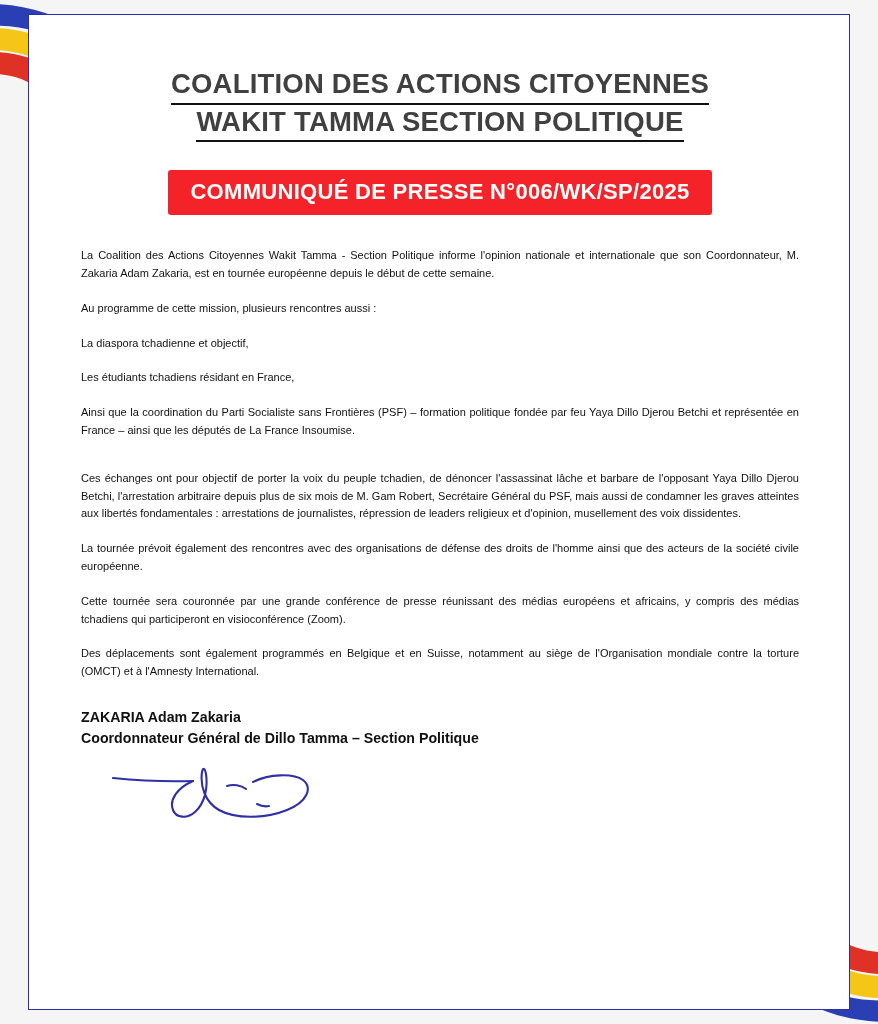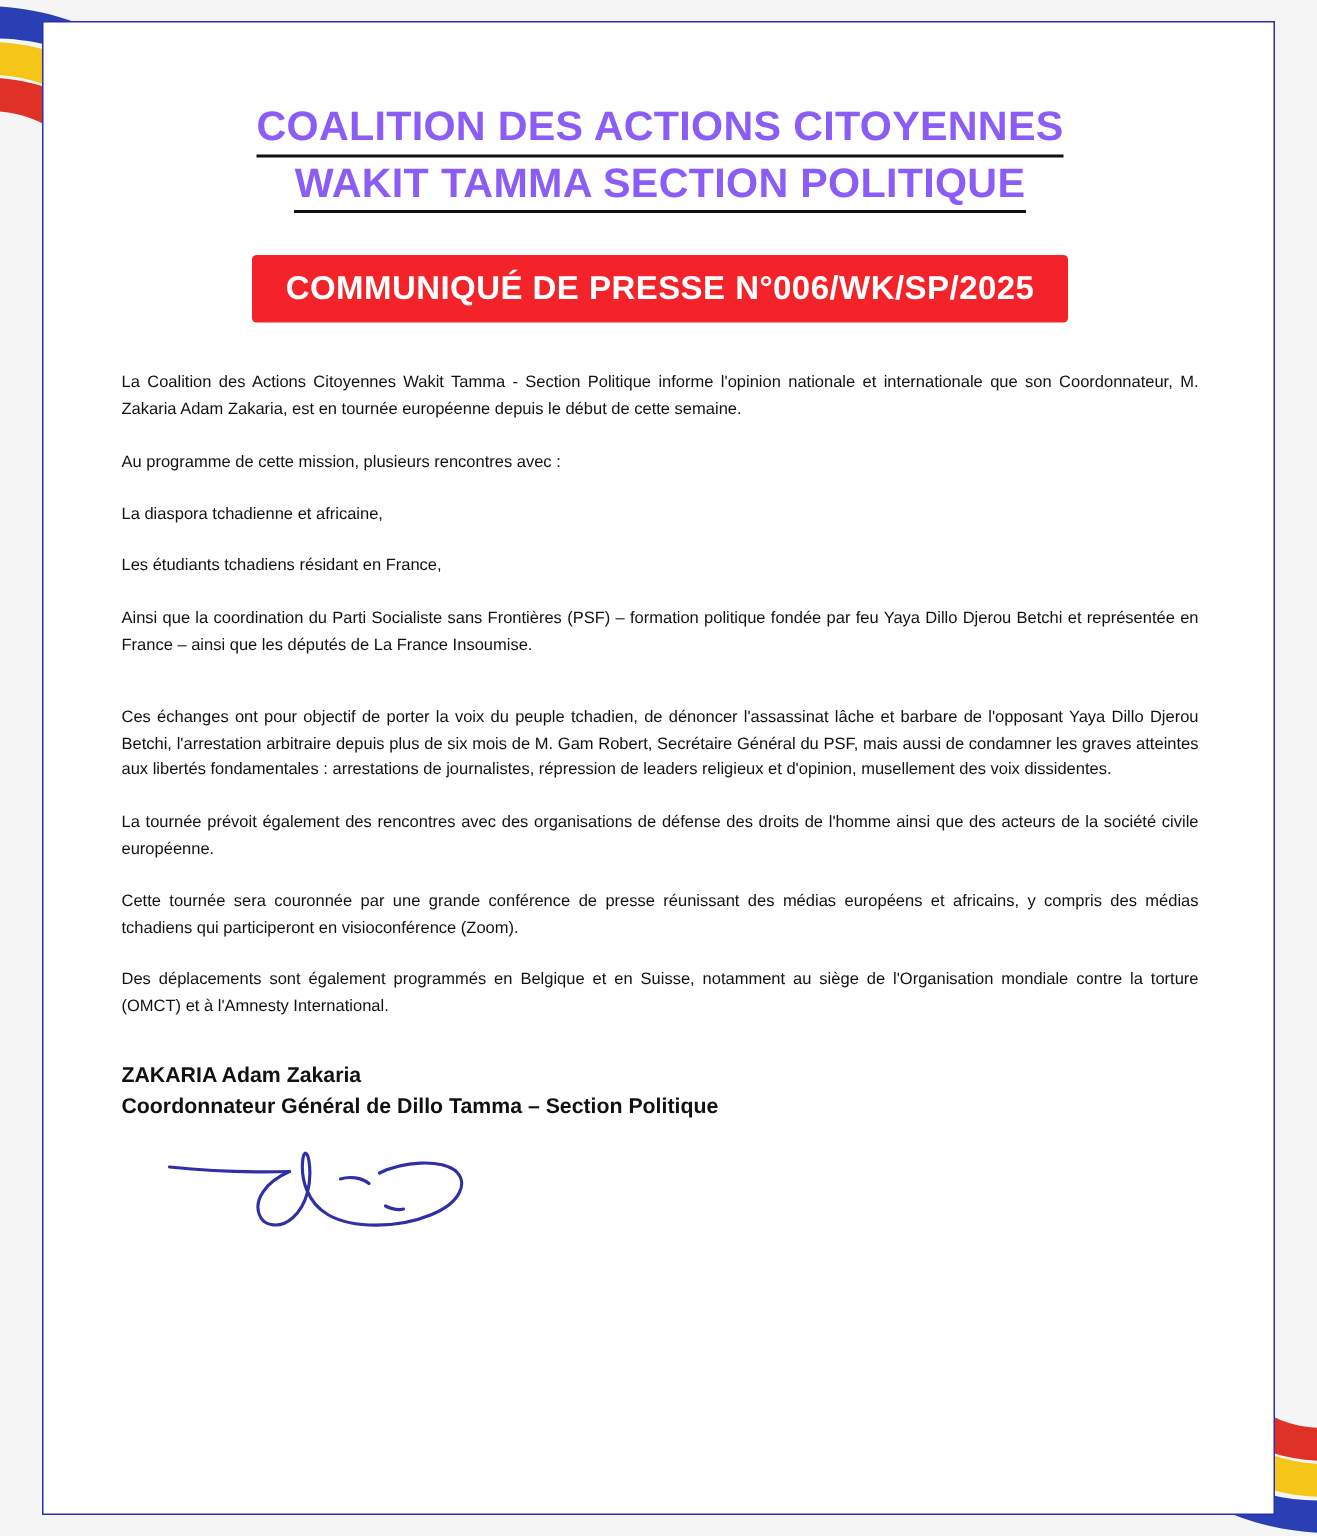--- a/index.html
+++ b/index.html
@@ -66,21 +66,21 @@
 
   .title-block {
     text-align: center;
     margin-top: 12px;
   }
   .title-line {
     display: inline-block;
     font-size: 27.5px;
     font-weight: bold;
     letter-spacing: 0.2px;
-    color: #8b5cf6;
+    color: #404040;
     border-bottom: 2.5px solid #111111;
     padding-bottom: 2px;
     line-height: 1.22;
     white-space: nowrap;
   }
 
   .badge-wrap {
     text-align: center;
     margin-top: 28px;
   }
@@ -154,22 +154,22 @@
         <br>
         <div class="title-line">WAKIT TAMMA SECTION POLITIQUE</div>
       </div>
 
       <div class="badge-wrap">
         <span class="badge">COMMUNIQUÉ DE PRESSE N°006/WK/SP/2025</span>
       </div>
 
       <div class="body-text">
         <p class="para">La Coalition des Actions Citoyennes Wakit Tamma - Section Politique informe l'opinion nationale et internationale que son Coordonnateur, M. Zakaria Adam Zakaria, est en tournée européenne depuis le début de cette semaine.</p>
-        <p class="para">Au programme de cette mission, plusieurs rencontres avec :</p>
-        <p class="para">La diaspora tchadienne et africaine,</p>
+        <p class="para">Au programme de cette mission, plusieurs rencontres aussi :</p>
+        <p class="para">La diaspora tchadienne et objectif,</p>
         <p class="para">Les étudiants tchadiens résidant en France,</p>
         <p class="para gap-large">Ainsi que la coordination du Parti Socialiste sans Frontières (PSF) – formation politique fondée par feu Yaya Dillo Djerou Betchi et représentée en France – ainsi que les députés de La France Insoumise.</p>
         <p class="para">Ces échanges ont pour objectif de porter la voix du peuple tchadien, de dénoncer l'assassinat lâche et barbare de l'opposant Yaya Dillo Djerou Betchi, l'arrestation arbitraire depuis plus de six mois de M. Gam Robert, Secrétaire Général du PSF, mais aussi de condamner les graves atteintes aux libertés fondamentales : arrestations de journalistes, répression de leaders religieux et d'opinion, musellement des voix dissidentes.</p>
         <p class="para">La tournée prévoit également des rencontres avec des organisations de défense des droits de l'homme ainsi que des acteurs de la société civile européenne.</p>
         <p class="para">Cette tournée sera couronnée par une grande conférence de presse réunissant des médias européens et africains, y compris des médias tchadiens qui participeront en visioconférence (Zoom).</p>
         <p class="para">Des déplacements sont également programmés en Belgique et en Suisse, notamment au siège de l'Organisation mondiale contre la torture (OMCT) et à l'Amnesty International.</p>
       </div>
 
       <div class="signoff">
         <p class="line">ZAKARIA Adam Zakaria</p>

